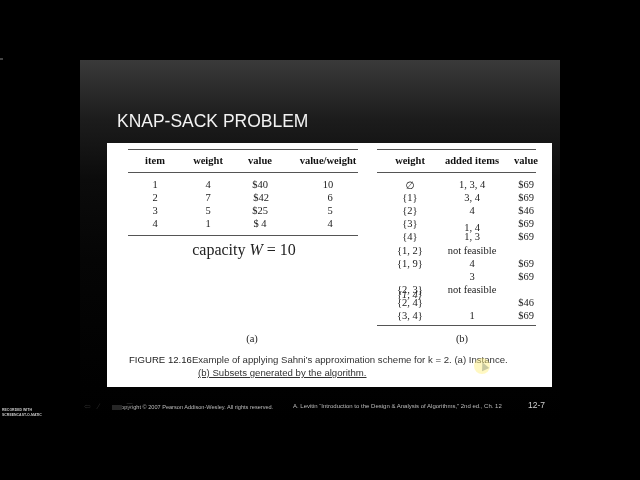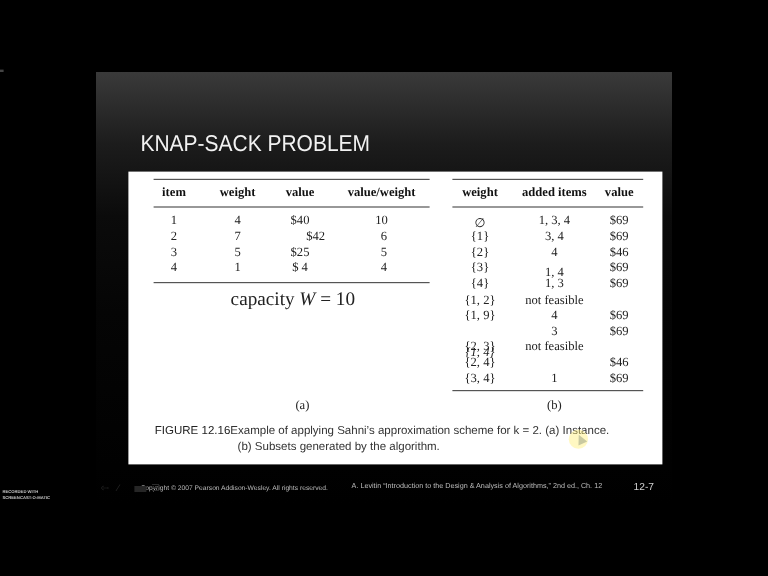--- a/index.html
+++ b/index.html
@@ -14,31 +14,31 @@
   .slide-title {
     position:absolute; left:37px; top:50px; color:#f2f2f2;
     font-size:19px; letter-spacing:0px; font-family:"Liberation Sans", sans-serif;
     transform:scaleX(0.92); transform-origin:left center;
   }
   .figure {
     position:absolute; left:27px; top:83px; width:445px; height:244px; background:#fff;
     font-family:"Liberation Serif", serif; color:#222;
   }
   .rule { position:absolute; height:1px; background:#555; }
-  .cell { position:absolute; font-size:10.5px; white-space:nowrap; text-align:center; transform:translateX(-50%); }
+  .cell { position:absolute; font-size:10.5px; white-space:nowrap; text-align:center; transform:translateX(-50%);margin-left:10px; }
   .hdr { font-weight:bold; font-size:10.5px; color:#111; }
   .sub-label { position:absolute; font-size:10.5px; transform:translateX(-50%); }
   .capacity { position:absolute; font-size:16px; transform:translateX(-50%); }
   .capacity i { font-style:italic; }
   .caption {
     position:absolute; left:22px; top:210px; width:420px;
     font-family:"Liberation Sans", sans-serif; font-size:9.6px; color:#333; line-height:13px;
   }
   .caption .fig-no { font-weight:normal; color:#222; margin-right:0; }
-  .caption .line2 { padding-left:69px; display:block; }
+  .caption .line2 { padding-left:69px; display:block;text-decoration:underline; }
   .footer { position:absolute; color:#bdbdbd; font-size:5.6px; white-space:nowrap; }
   .page-no { position:absolute; color:#d0d0d0; font-size:8.5px; }
   .ctrl { position:absolute; top:403px; width:10px; height:8px; color:#2a2a2a; font-size:8px; line-height:8px; }
   .watermark { position:absolute; left:2px; top:408px; color:#c9c9c9; font-size:3.5px; line-height:5px; font-weight:bold; }
   .cursor-hl {
     position:absolute; left:474px; top:358px; width:16px; height:16px; border-radius:50%;
     background:rgba(255,240,120,0.45);
   }
   .cursor { position:absolute; left:480px; top:362px; width:0; height:0;
     border-left:4px solid transparent; border-right:4px solid transparent; border-bottom:8px solid #c9c9a0;
@@ -65,21 +65,21 @@
 
     <div>
       <div class="cell" style="left:38px; top:36px;">1</div>
       <div class="cell" style="left:91px; top:36px;">4</div>
       <div class="cell" style="left:143px; top:36px;">$40</div>
       <div class="cell" style="left:211px; top:36px;">10</div>
     </div>
     <div>
       <div class="cell" style="left:38px; top:49px;">2</div>
       <div class="cell" style="left:91px; top:49px;">7</div>
-      <div class="cell" style="left:156px; top:49px;">$42</div>
+      <div class="cell" style="left:144px; top:49px;">$42</div>
       <div class="cell" style="left:213px; top:49px;">6</div>
     </div>
     <div>
       <div class="cell" style="left:38px; top:62px;">3</div>
       <div class="cell" style="left:91px; top:62px;">5</div>
       <div class="cell" style="left:143px; top:62px;">$25</div>
       <div class="cell" style="left:213px; top:62px;">5</div>
     </div>
     <div>
       <div class="cell" style="left:38px; top:75px;">4</div>

